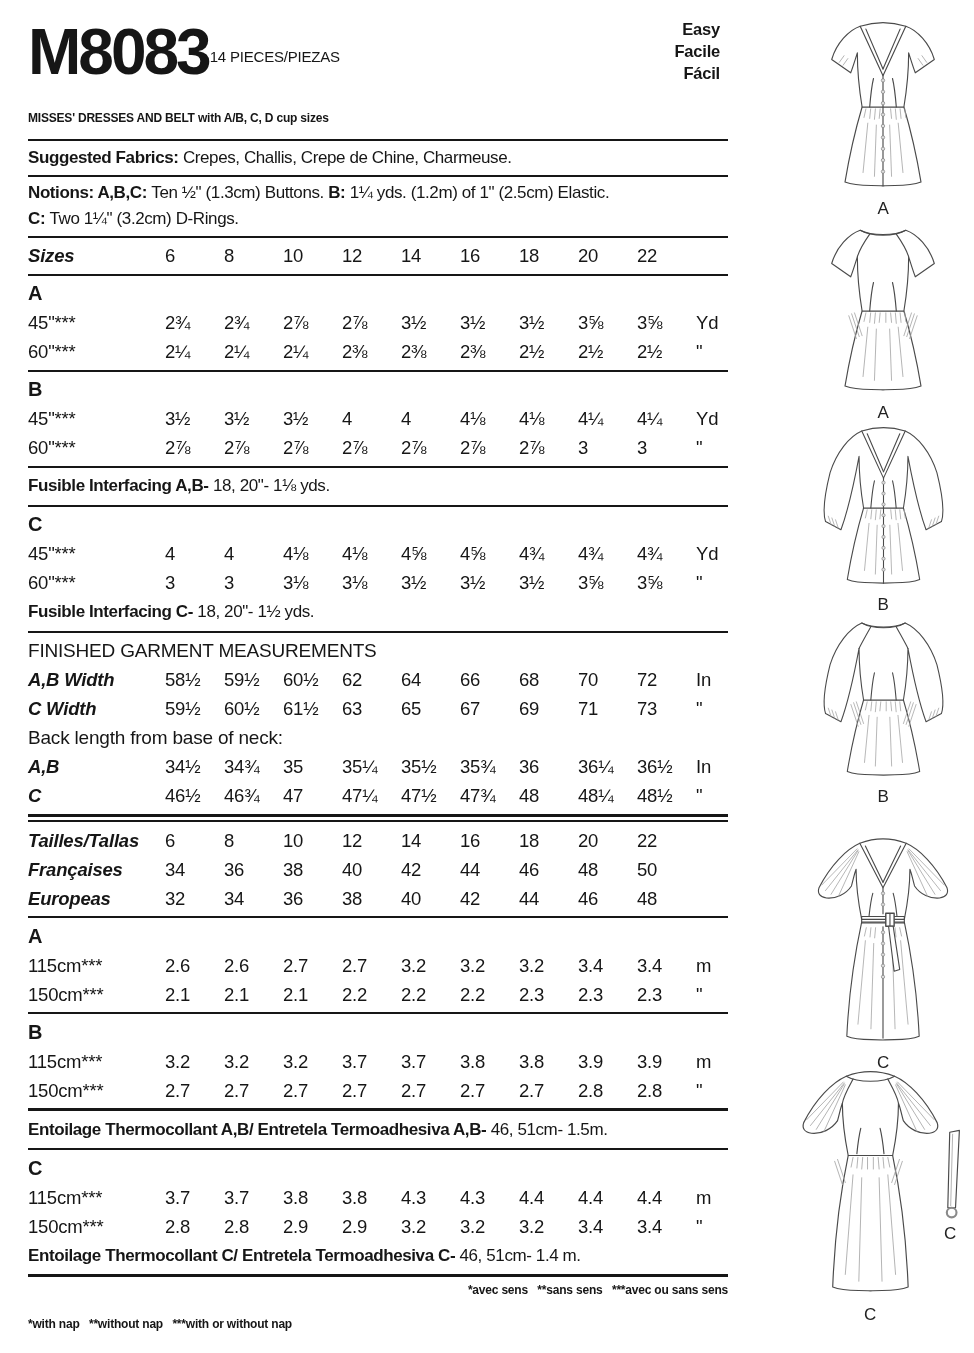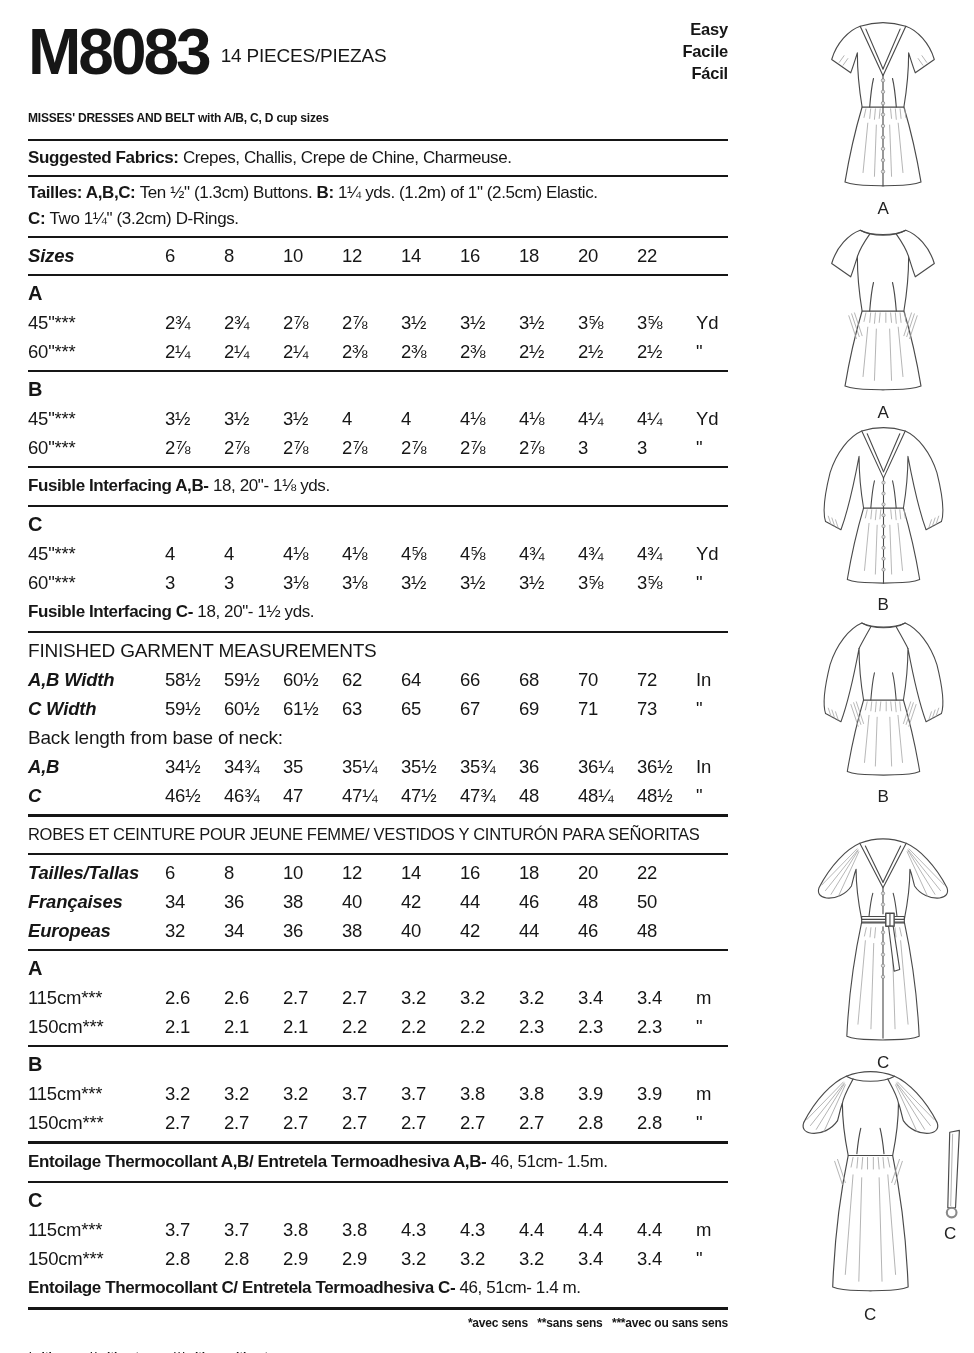--- a/index.html
+++ b/index.html
@@ -5,22 +5,22 @@
   html,body{margin:0;padding:0;}
   body{
     width:974px;height:1353px;position:relative;overflow:hidden;
     background:#ffffff;color:#161616;
     font-family:"Liberation Sans", sans-serif;
     letter-spacing:-0.2px;
   }
   .left{position:absolute;left:28px;top:0;width:700px;}
   .hdr{position:relative;height:88px;margin-top:12px;}
   .pattern-number{display:inline-block;font-size:64px;font-weight:700;letter-spacing:-3px;line-height:80px;text-align:center;}
-  .pieces{display:inline-block;font-size:19px;font-weight:400;margin-left:12px;vertical-align:12px;}
-  .difficulty{position:absolute;right:0;top:6px;text-align:right;font-weight:700;font-size:16.5px;line-height:22px;}
+  .pieces{display:inline-block;font-size:15px;font-weight:400;margin-left:1px;vertical-align:12px;}
+  .difficulty{position:absolute;right:8px;top:6px;text-align:right;font-weight:700;font-size:16.5px;line-height:22px;}
   .title-line{font-size:12px;font-weight:700;line-height:24px;margin-top:6px;padding-bottom:5px;}
   .rule{border-top:2px solid #161616;margin:3.5px 0;}
   .rule.heavy{border-top-width:3.5px;}
   .free-line{font-size:17px;line-height:27px;letter-spacing:-0.4px;}
   .free-line b{letter-spacing:-0.4px;}
   .notions .free-line{line-height:26px;}
   
   .trow{font-size:18.5px;height:29px;line-height:29px;white-space:nowrap;}
   .trow.grid{display:grid;grid-template-columns:137px repeat(9,59px) 1fr;}
   .trow .lbl{font-weight:400;}
@@ -51,21 +51,21 @@
       <div>Easy</div>
       <div>Facile</div>
       <div>Fácil</div>
     </div>
   </div>
   <div class="title-line">MISSES' DRESSES AND BELT with A/B, C, D cup sizes</div>
   <div class="rule"></div>
   <div class="free-line"><b>Suggested Fabrics: </b><span>Crepes, Challis, Crepe de Chine, Charmeuse.</span></div>
   <div class="rule"></div>
   <div class="notions" id="notions">
-      <div class="free-line"><b>Tailles: A,B,C: </b><span>Ten ½" (1.3cm) Buttons. </span><b>B: </b><span>1¼ yds. (1.2m) of 1" (2.5cm) Elastic.</span></div>
+      <div class="free-line"><b>Notions: A,B,C: </b><span>Ten ½" (1.3cm) Buttons. </span><b>B: </b><span>1¼ yds. (1.2m) of 1" (2.5cm) Elastic.</span></div>
       <div class="free-line"><b>C: </b><span>Two 1¼" (3.2cm) D-Rings.</span></div>
     </div>
   <div class="rule"></div>
   <div id="size-table">
       <div class="trow grid">
         <span class="lbl b">Sizes</span>
         <span class="val">6</span>
         <span class="val">8</span>
         <span class="val">10</span>
         <span class="val">12</span>
@@ -212,21 +212,20 @@
         <span class="val">47</span>
         <span class="val">47¼</span>
         <span class="val">47½</span>
         <span class="val">47¾</span>
         <span class="val">48</span>
         <span class="val">48¼</span>
         <span class="val">48½</span>
         <span class="unit">"</span>
       </div>
       <div class="rule heavy"></div>
-      <div class="trow heading small">ROBES ET CEINTURE POUR JEUNE FEMME/ VESTIDOS Y CINTURÓN PARA SEÑORITAS</div>
       <div class="rule"></div>
       <div class="trow grid">
         <span class="lbl b">Tailles/Tallas</span>
         <span class="val">6</span>
         <span class="val">8</span>
         <span class="val">10</span>
         <span class="val">12</span>
         <span class="val">14</span>
         <span class="val">16</span>
         <span class="val">18</span>

